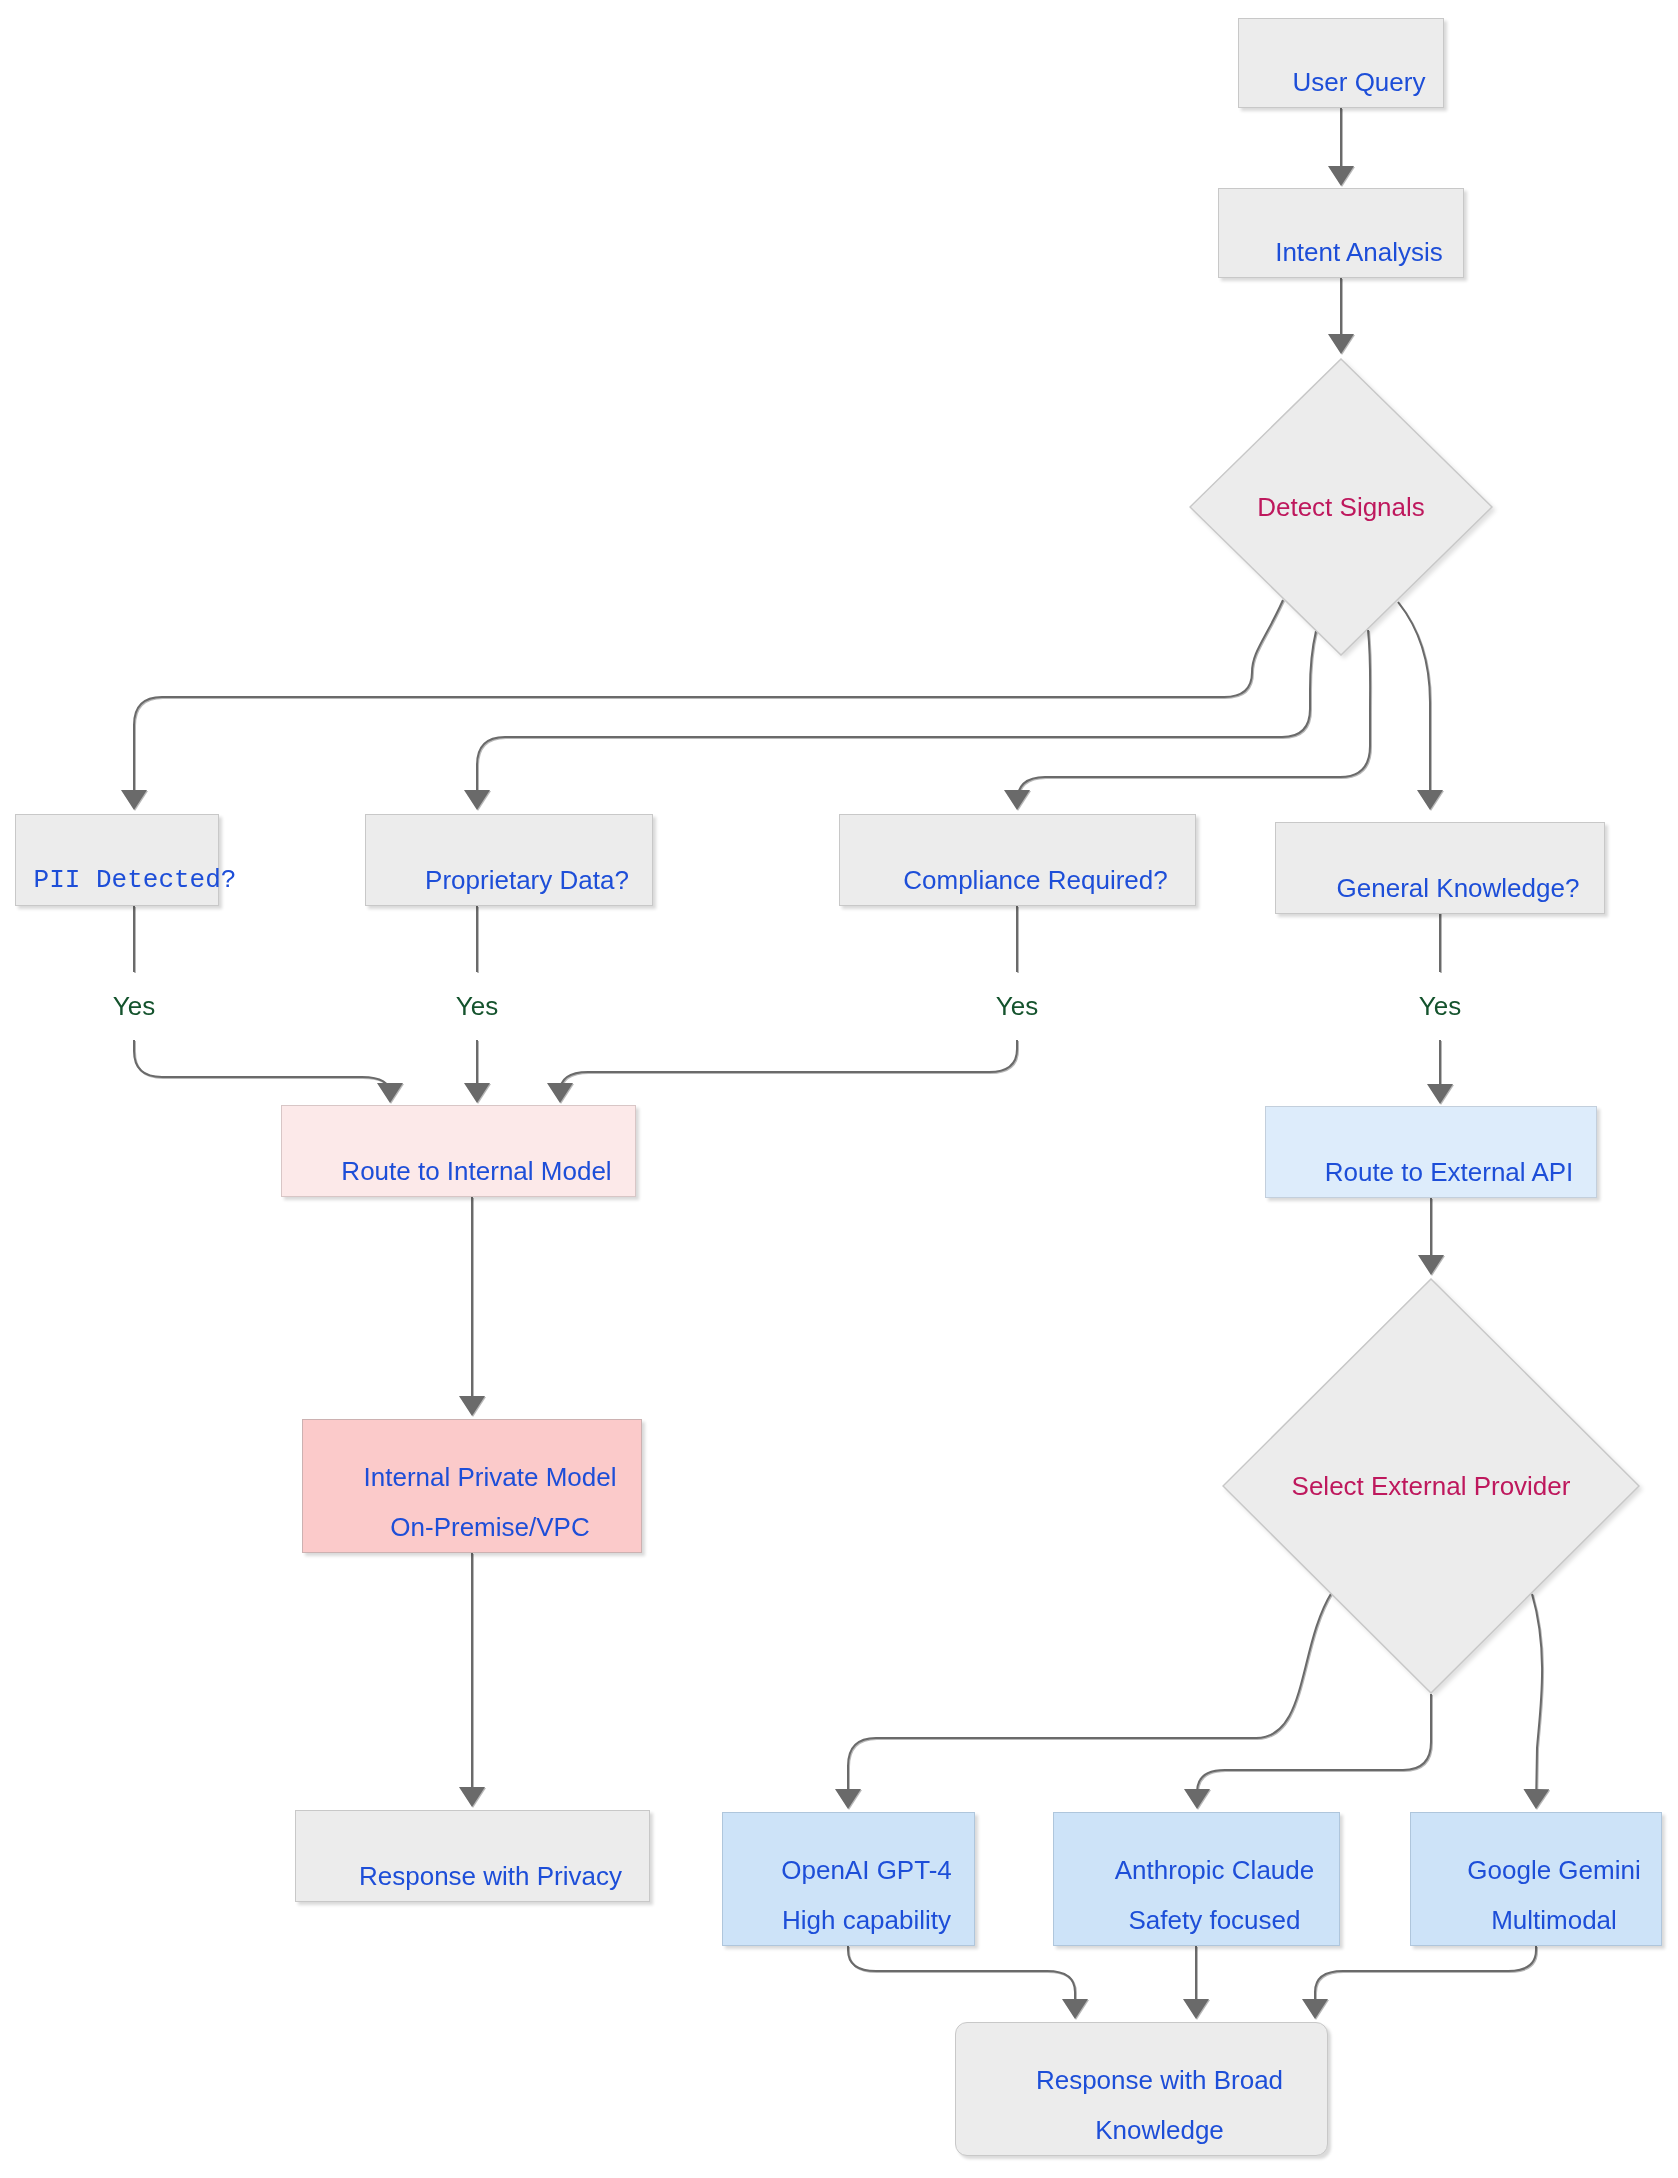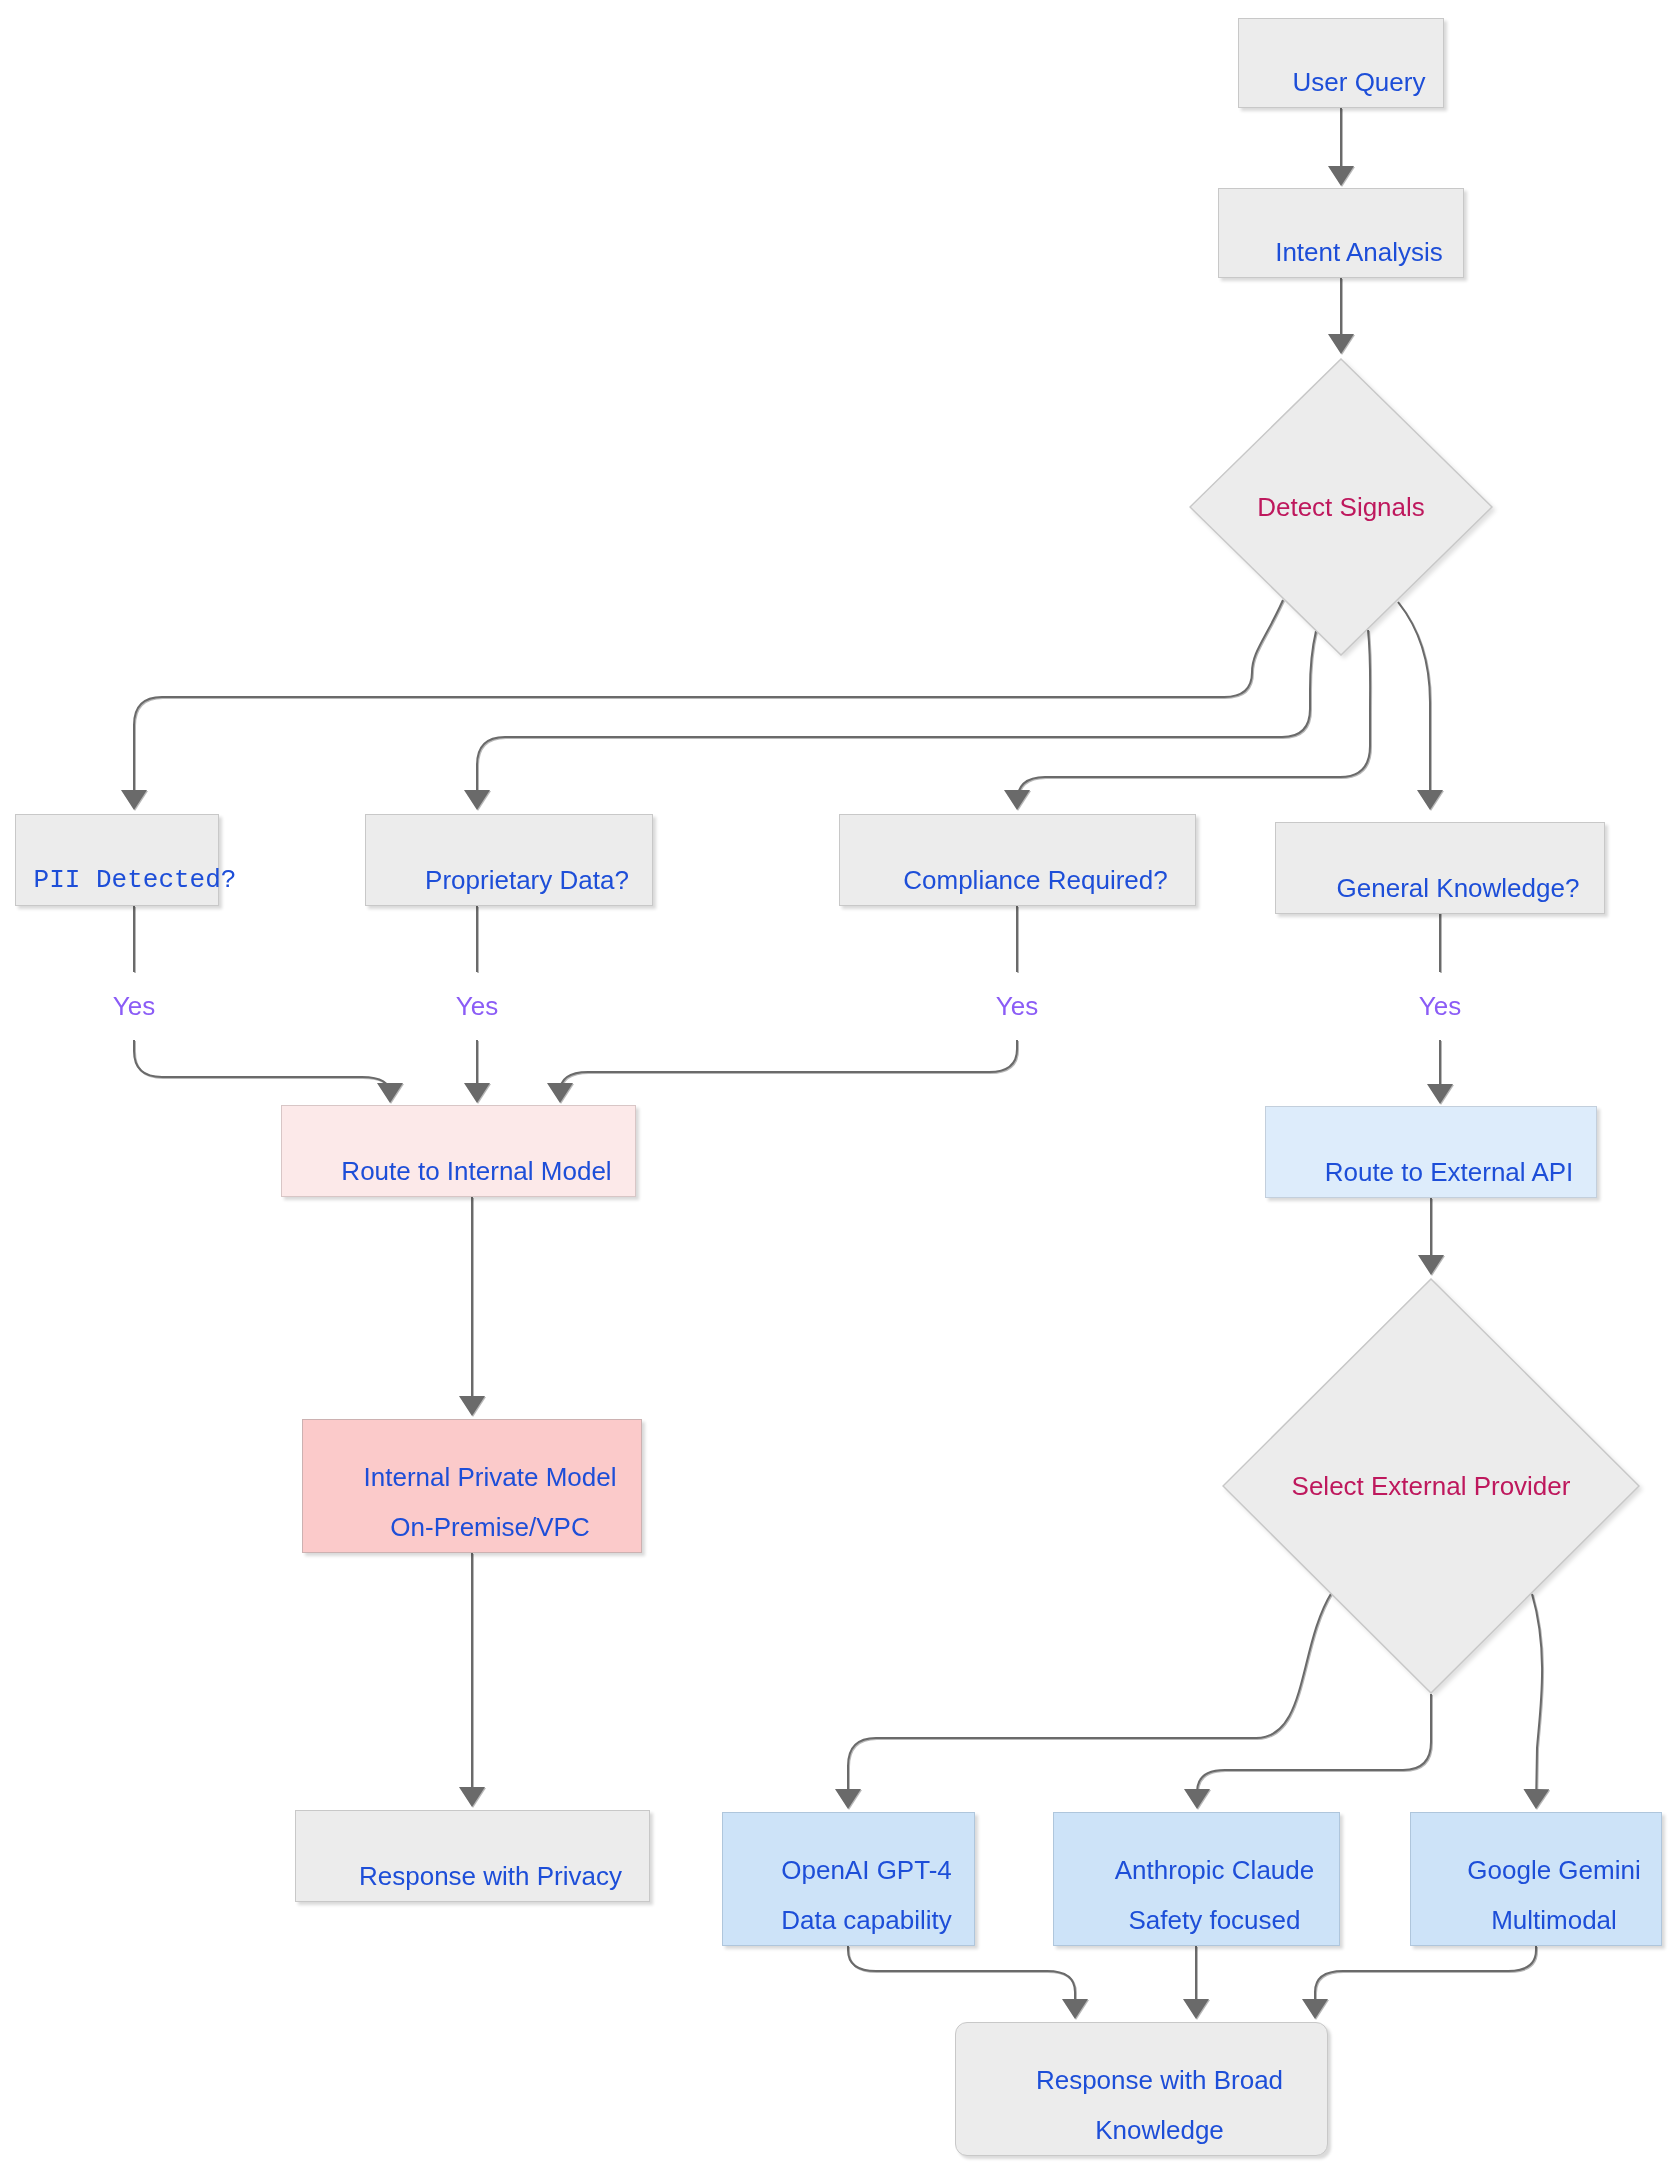--- a/index.html
+++ b/index.html
@@ -35,21 +35,21 @@
     filter:drop-shadow(3px 3px 2px rgba(0,0,0,0.12));
   }
   .diamond .dlabel{
     position:absolute;left:0;top:0;right:0;bottom:0;
     display:flex;align-items:center;justify-content:center;
     white-space:nowrap;
   }
   .edge-label{
     position:absolute;
     transform:translate(-50%,-50%);
-    font-size:26px;color:#8b5cf6;
+    font-size:26px;color:#14532d;
     background:transparent;
   }
 </style>
 </head>
 <body>
 
 <div class="canvas">
   <svg id="edges-svg" width="1678" height="2178" viewBox="0 0 1678 2178" xmlns="http://www.w3.org/2000/svg">
     <defs>
       <marker id="arrowhead" viewBox="0 0 20 26" refX="18" refY="13" markerWidth="20" markerHeight="26" markerUnits="userSpaceOnUse" orient="auto">
@@ -121,21 +121,21 @@
         <svg width="418" height="416" viewBox="0 0 418 416">
           <polygon points="209,1 417,208 209,415 1,208" fill="#ececec" stroke="#c8c8c8" stroke-width="1.5"></polygon>
         </svg>
         <div class="dlabel">Select External Provider</div>
       </div>
       <div class="node" style="left: 295px; top: 1810px; width: 355px; height: 92px; background: rgb(236, 236, 236); border-color: rgb(200, 200, 200);">
         <span class="line">Response with Privacy</span>
       </div>
       <div class="node" style="left: 722px; top: 1812px; width: 253px; height: 134px; background: rgb(205, 227, 248); border-color: rgb(175, 198, 220);">
         <span class="line">OpenAI GPT-4</span>
-        <span class="line">Data capability</span>
+        <span class="line">High capability</span>
       </div>
       <div class="node" style="left: 1053px; top: 1812px; width: 287px; height: 134px; background: rgb(205, 227, 248); border-color: rgb(175, 198, 220);">
         <span class="line">Anthropic Claude</span>
         <span class="line">Safety focused</span>
       </div>
       <div class="node" style="left: 1410px; top: 1812px; width: 252px; height: 134px; background: rgb(205, 227, 248); border-color: rgb(175, 198, 220);">
         <span class="line">Google Gemini</span>
         <span class="line">Multimodal</span>
       </div>
       <div class="node" style="left: 955px; top: 2022px; width: 373px; height: 134px; background: rgb(236, 236, 236); border-color: rgb(200, 200, 200); border-radius: 12px;">

